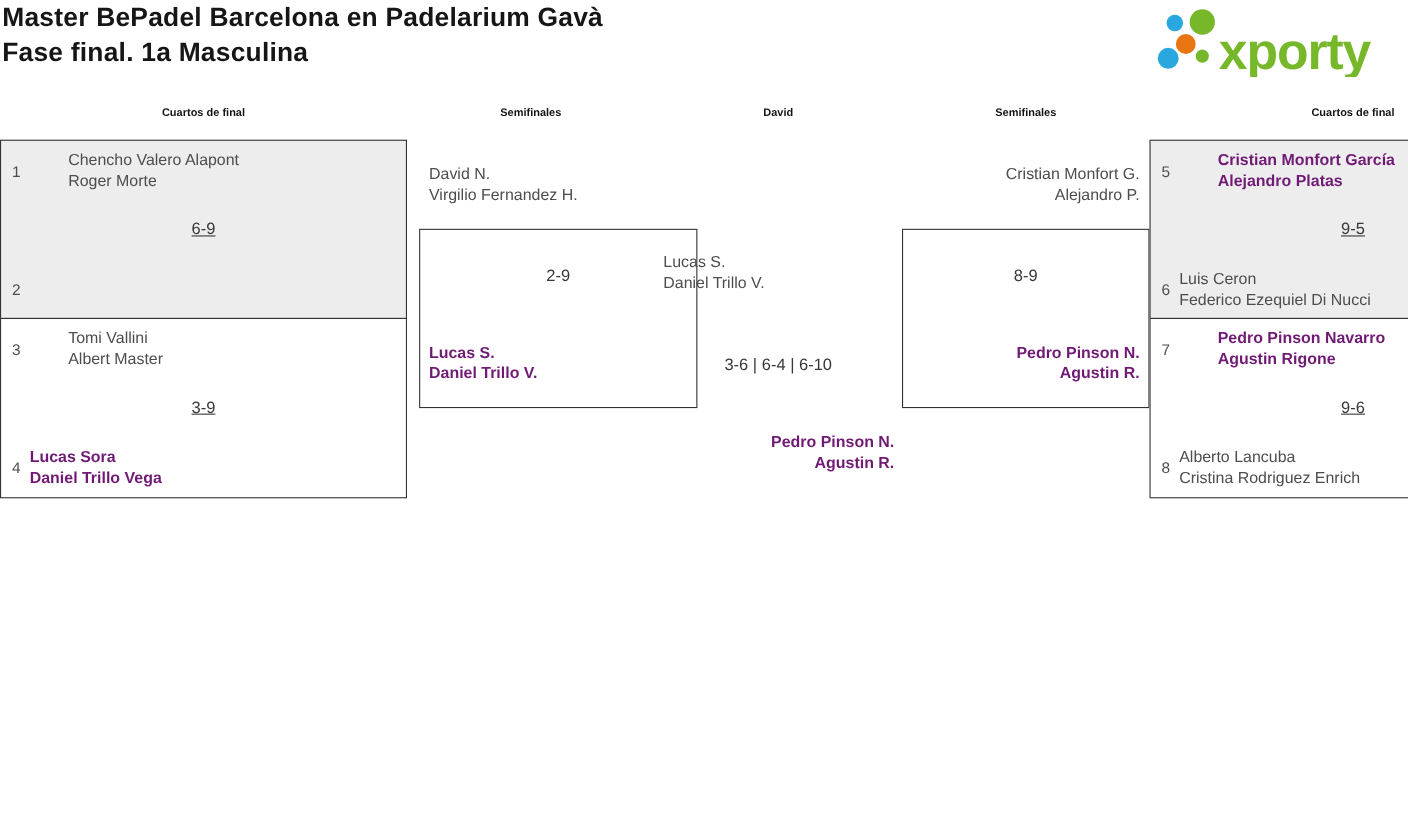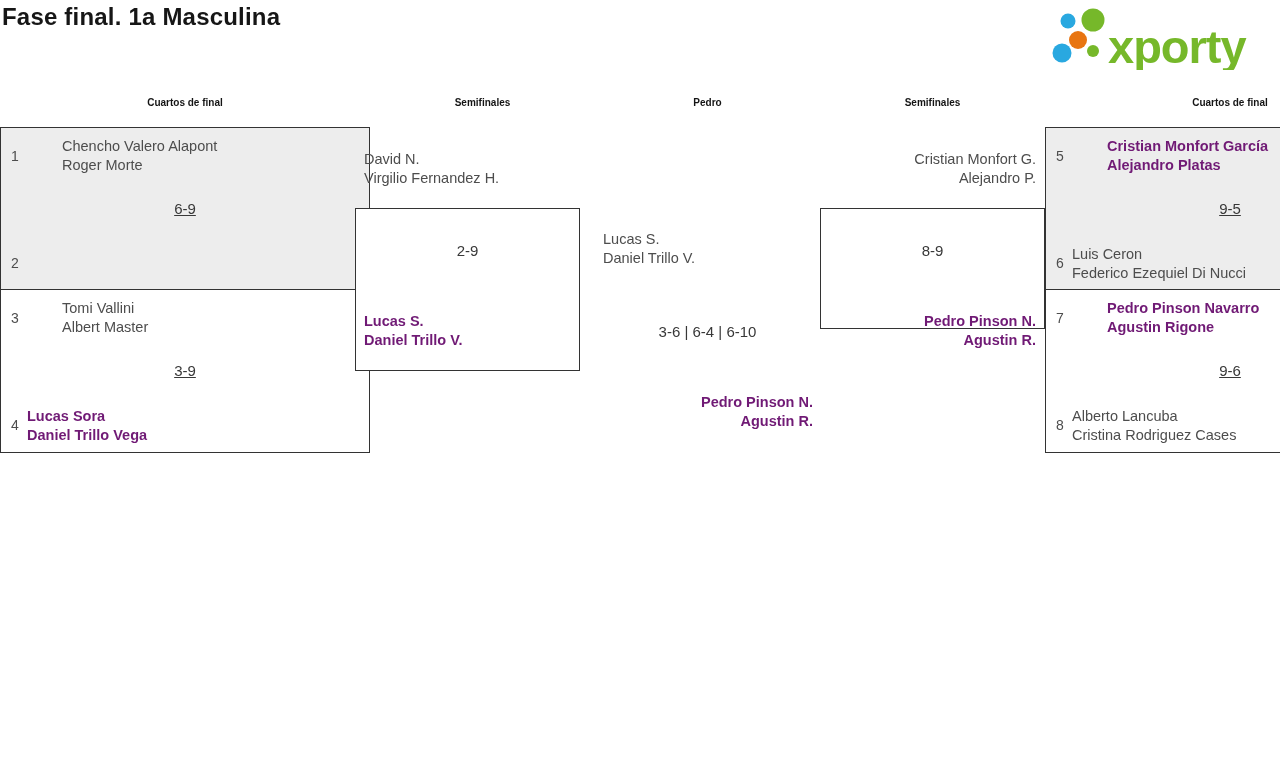--- a/index.html
+++ b/index.html
@@ -47,48 +47,49 @@
 
   
   .final-col { position:absolute; left:595px; top:127px; width:225px; height:330px; }
   .f-team-a { left:8px; top:103px; }
   .f-score  { left:0; width:100%; top:195px; }
   .f-team-b { right:7px; top:266px; text-align:right; }
 
   
   .qf-l1 { left:0;      top:127px; width:370px; height:163px; }
   .qf-l2 { left:0;      top:289px; width:370px; height:164px; }
-  .sf-l  { left:355px;  top:208px; width:225px; height:163px; }
-  .sf-r  { left:820px;  top:208px; width:225px; height:121px;padding-left:48px; }
+  .sf-l  { left:381px;  top:208px; width:253px; height:163px; }
+  .sf-r  { left:820px;  top:208px; width:225px; height:163px;padding-left:48px; }
   .qf-r1 { left:1045px; top:127px; width:370px; height:163px; }
   .qf-r2 { left:1045px; top:289px; width:370px; height:164px; }
 </style>
 </head>
 <body>
 
 <div class="stage">
 
   <div class="title">
+    <div>Master BePadel Barcelona en Padelarium Gavà</div>
     <div>Fase final. 1a Masculina</div>
   </div>
 
   <div class="logo">
     <svg width="240" height="64" viewBox="0 0 240 64">
       <circle cx="22" cy="15" r="7.5" fill="#29a8e0"></circle>
       <circle cx="47" cy="14" r="11.5" fill="#76b82a"></circle>
       <circle cx="32" cy="34" r="9" fill="#e87511"></circle>
       <circle cx="16" cy="47" r="9.5" fill="#29a8e0"></circle>
       <circle cx="47" cy="45" r="6" fill="#76b82a"></circle>
       <text x="62" y="57" font-family="Liberation Sans, sans-serif" font-size="47" font-weight="bold" letter-spacing="-1" fill="#76b82a">xporty</text>
     </svg>
   </div>
 
   <div class="col-header ch1">Cuartos de final</div>
   <div class="col-header ch2">Semifinales</div>
-  <div class="col-header ch3">Pedro</div>
+  <div class="col-header ch3">David</div>
   <div class="col-header ch4">Semifinales</div>
   <div class="col-header ch5">Cuartos de final</div>
 
   <div class="match shaded qf-l1">
     <div class="seed q-seed-a">1</div>
     <div class="team q-team-a">
       <div>Chencho Valero Alapont</div>
       <div>Roger Morte</div>
     </div>
     <div class="score q-score">6-9</div>
@@ -162,17 +163,17 @@
   <div class="match qf-r2">
     <div class="seed q-seed-a">7</div>
     <div class="team winner q-team-a">
       <div>Pedro Pinson Navarro</div>
       <div>Agustin Rigone</div>
     </div>
     <div class="score q-score">9-6</div>
     <div class="seed q-seed-b">8</div>
     <div class="team q-team-b">
       <div>Alberto Lancuba</div>
-      <div>Cristina Rodriguez Cases</div>
+      <div>Cristina Rodriguez Enrich</div>
     </div>
   </div>
 
 </div>
 
 </body></html>

